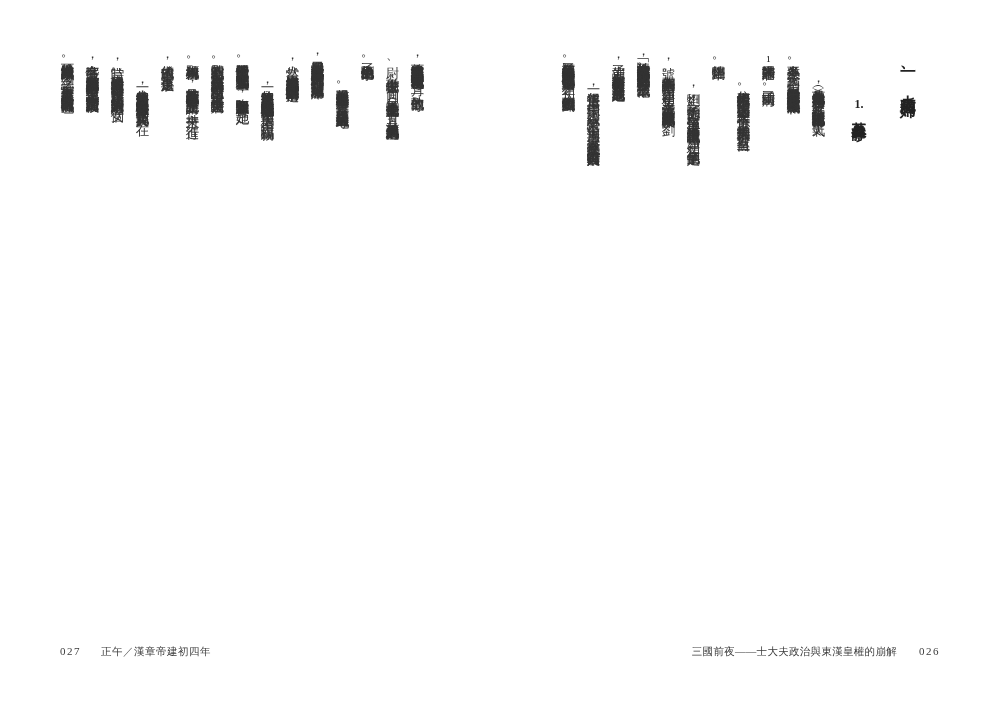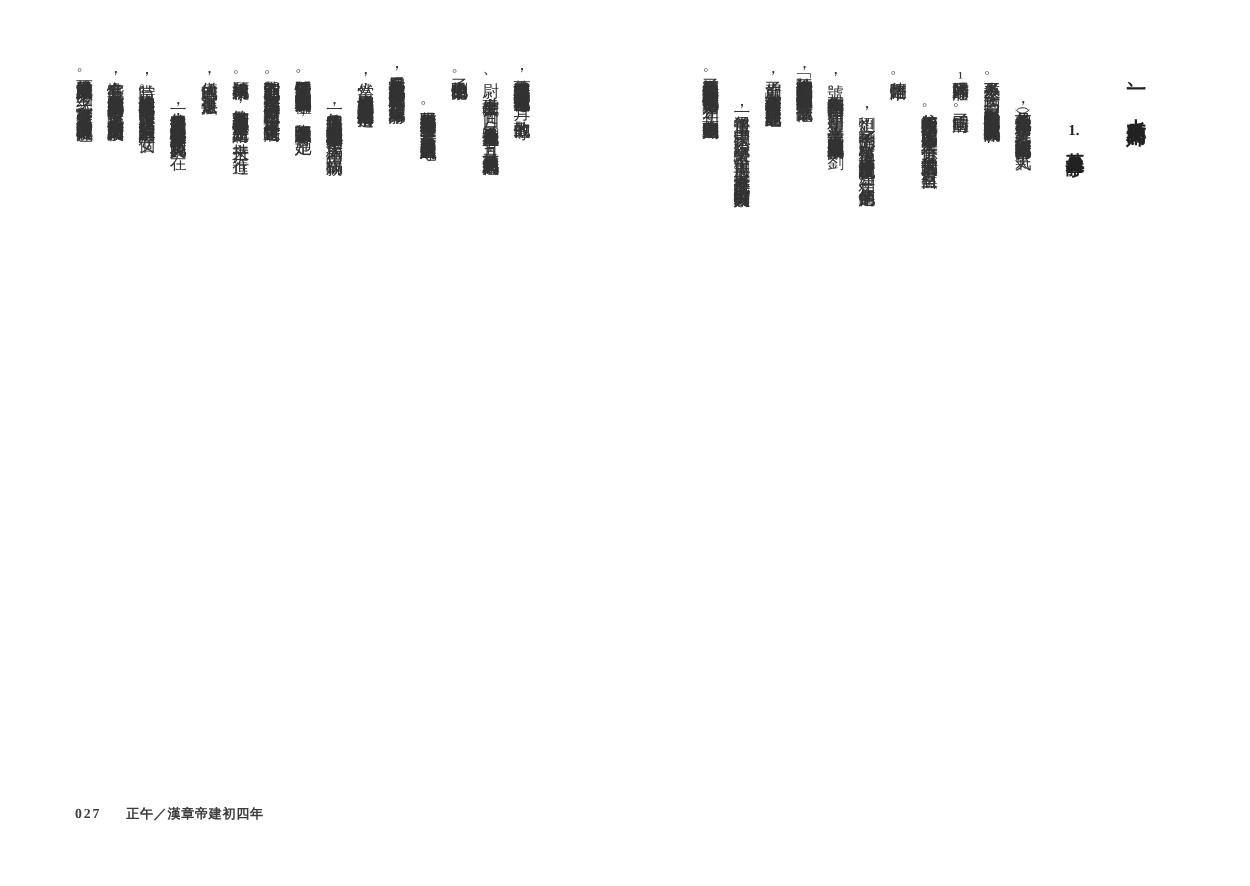--- a/index.html
+++ b/index.html
@@ -43,21 +43,21 @@
     font-size:13.5px;line-height:25px;letter-spacing:-0.27px;
     text-indent:27px;
     white-space:pre-line;
     text-orientation:upright;
     -webkit-text-orientation:upright;
   }
   p.body.cont{text-indent:0;}
 
   .footer{
     position:absolute;top:644px;font-size:10.5px;color:#3c3c3c;
-    line-height:14px;white-space:nowrap;font-weight:bold;
+    line-height:14px;white-space:nowrap;
   }
   .footer-left{left:60px;}
   .footer-right{right:60px;}
   .folio{font-size:11px;letter-spacing:1.5px;}
   .footer-left .running{margin-left:20px;letter-spacing:0.5px;}
   .footer-right .folio{margin-left:22px;}
   .footer-right .running{letter-spacing:0.3px;}
 </style>
 </head>
 <body>
@@ -73,20 +73,23 @@
 莊的民婦張序寧¹，同時病重了。</p>
       <p class="body">兩位婦人年齡大概相仿。張序寧的病榻之前，有子孫侍奉；馬太后的長樂宮裡，自然有皇
 帝劉炟陪伴。</p>
       <p class="body">劉炟，劉秀的孫子，後漢第三位皇帝，也就是後世所說的漢章帝。建初，是他的第一個年
 號，距離劉秀稱帝約五十年。建初四年，漢章帝二十三歲，後漢經歷了最初的戰亂和劉秀、劉
 莊兩代成長於「革命」時期的帝王的統治，終於在年輕的劉炟手裡成熟起來。他雖然三十三歲
 就駕崩了，但被後世的曹丕稱為「長者」，足見他的老成和溫厚。</p>
       <p class="body">這一年很普通，國家穩定，經濟繁榮，周邊無事。雖然家底不算厚，人口沒有繁衍到高峰，
 但後漢獨特的氣象已經有了。這一年朝廷發生的事情也都很尋常。年初，劉炟收到滯留西域的</p>
     </div>
+    <div class="footer footer-right">
+      <span class="running">三國前夜——士大夫政治與東漢皇權的崩解</span><span class="folio">026</span>
+    </div>
   </div>
 
   <div class="page page-left">
     <div class="vtext content-left">
       <p class="body cont">班超懇請漢家重返西域的上書，促使他考慮漢朝是否要向西域拓展勢力；二月，他尊敬的太
 尉、大儒牟融去世；四月，他冊立長子劉慶為皇太子；五月，他將馬太后的三個兄弟封了侯；
 他的小兒子劉肇也出生了。</p>
       <p class="body">這些事在悠遠的歷史長河裡並不起眼。這年暮夏，地球的另一邊發生了一起巨大的災異，
 維蘇威火山在西元七十九年八月二十四日爆發，埋葬了羅馬帝國的龐貝、赫庫蘭尼姆等城鎮。
 當然，羅馬在漢朝人的腦海裡屬於世界邊緣，這樁事情傳不到劉炟的耳朵。</p>

